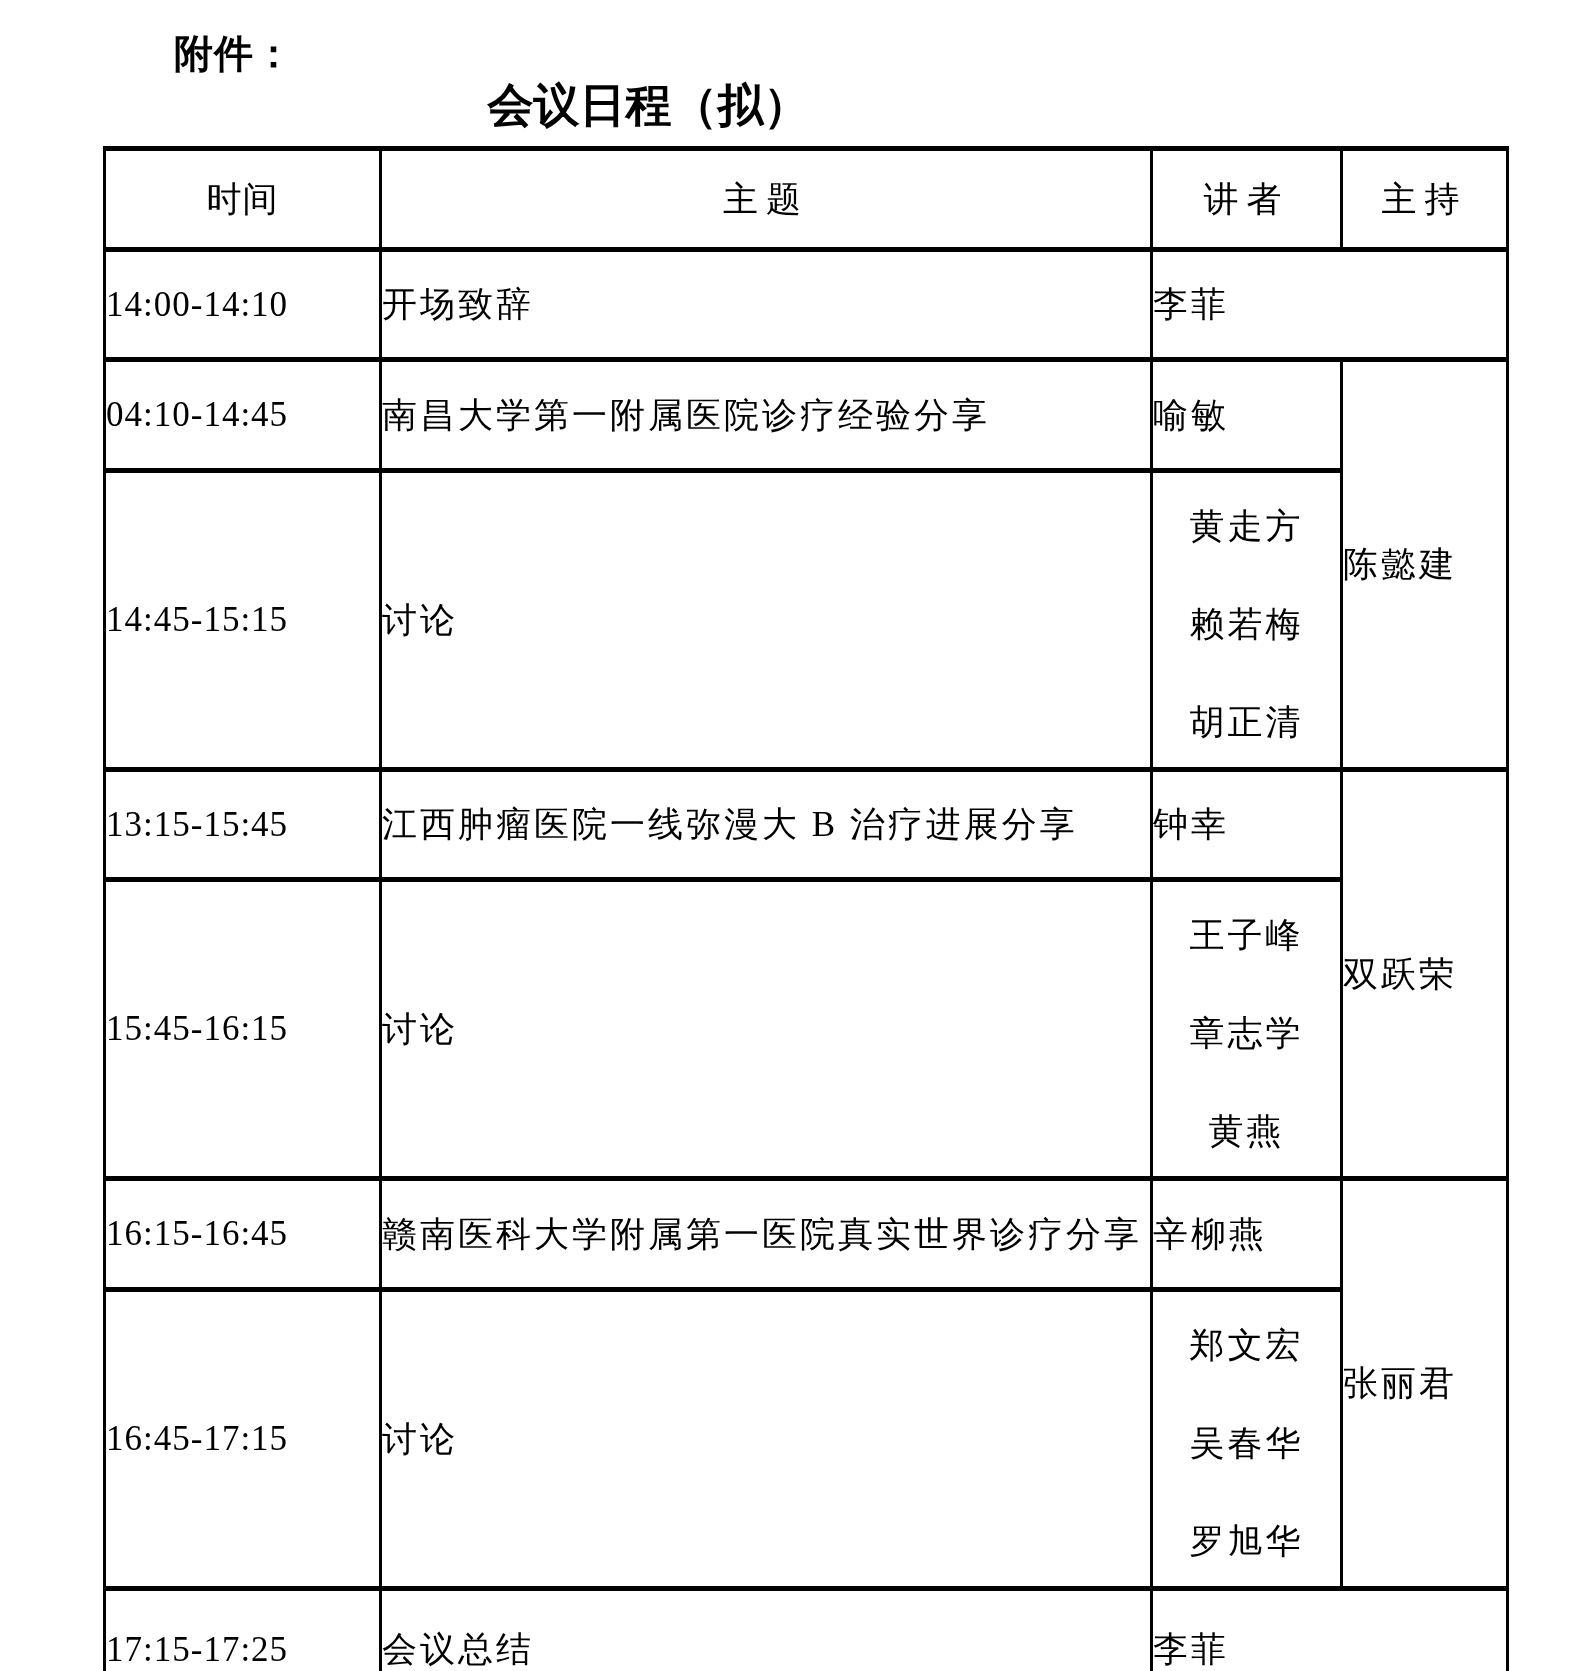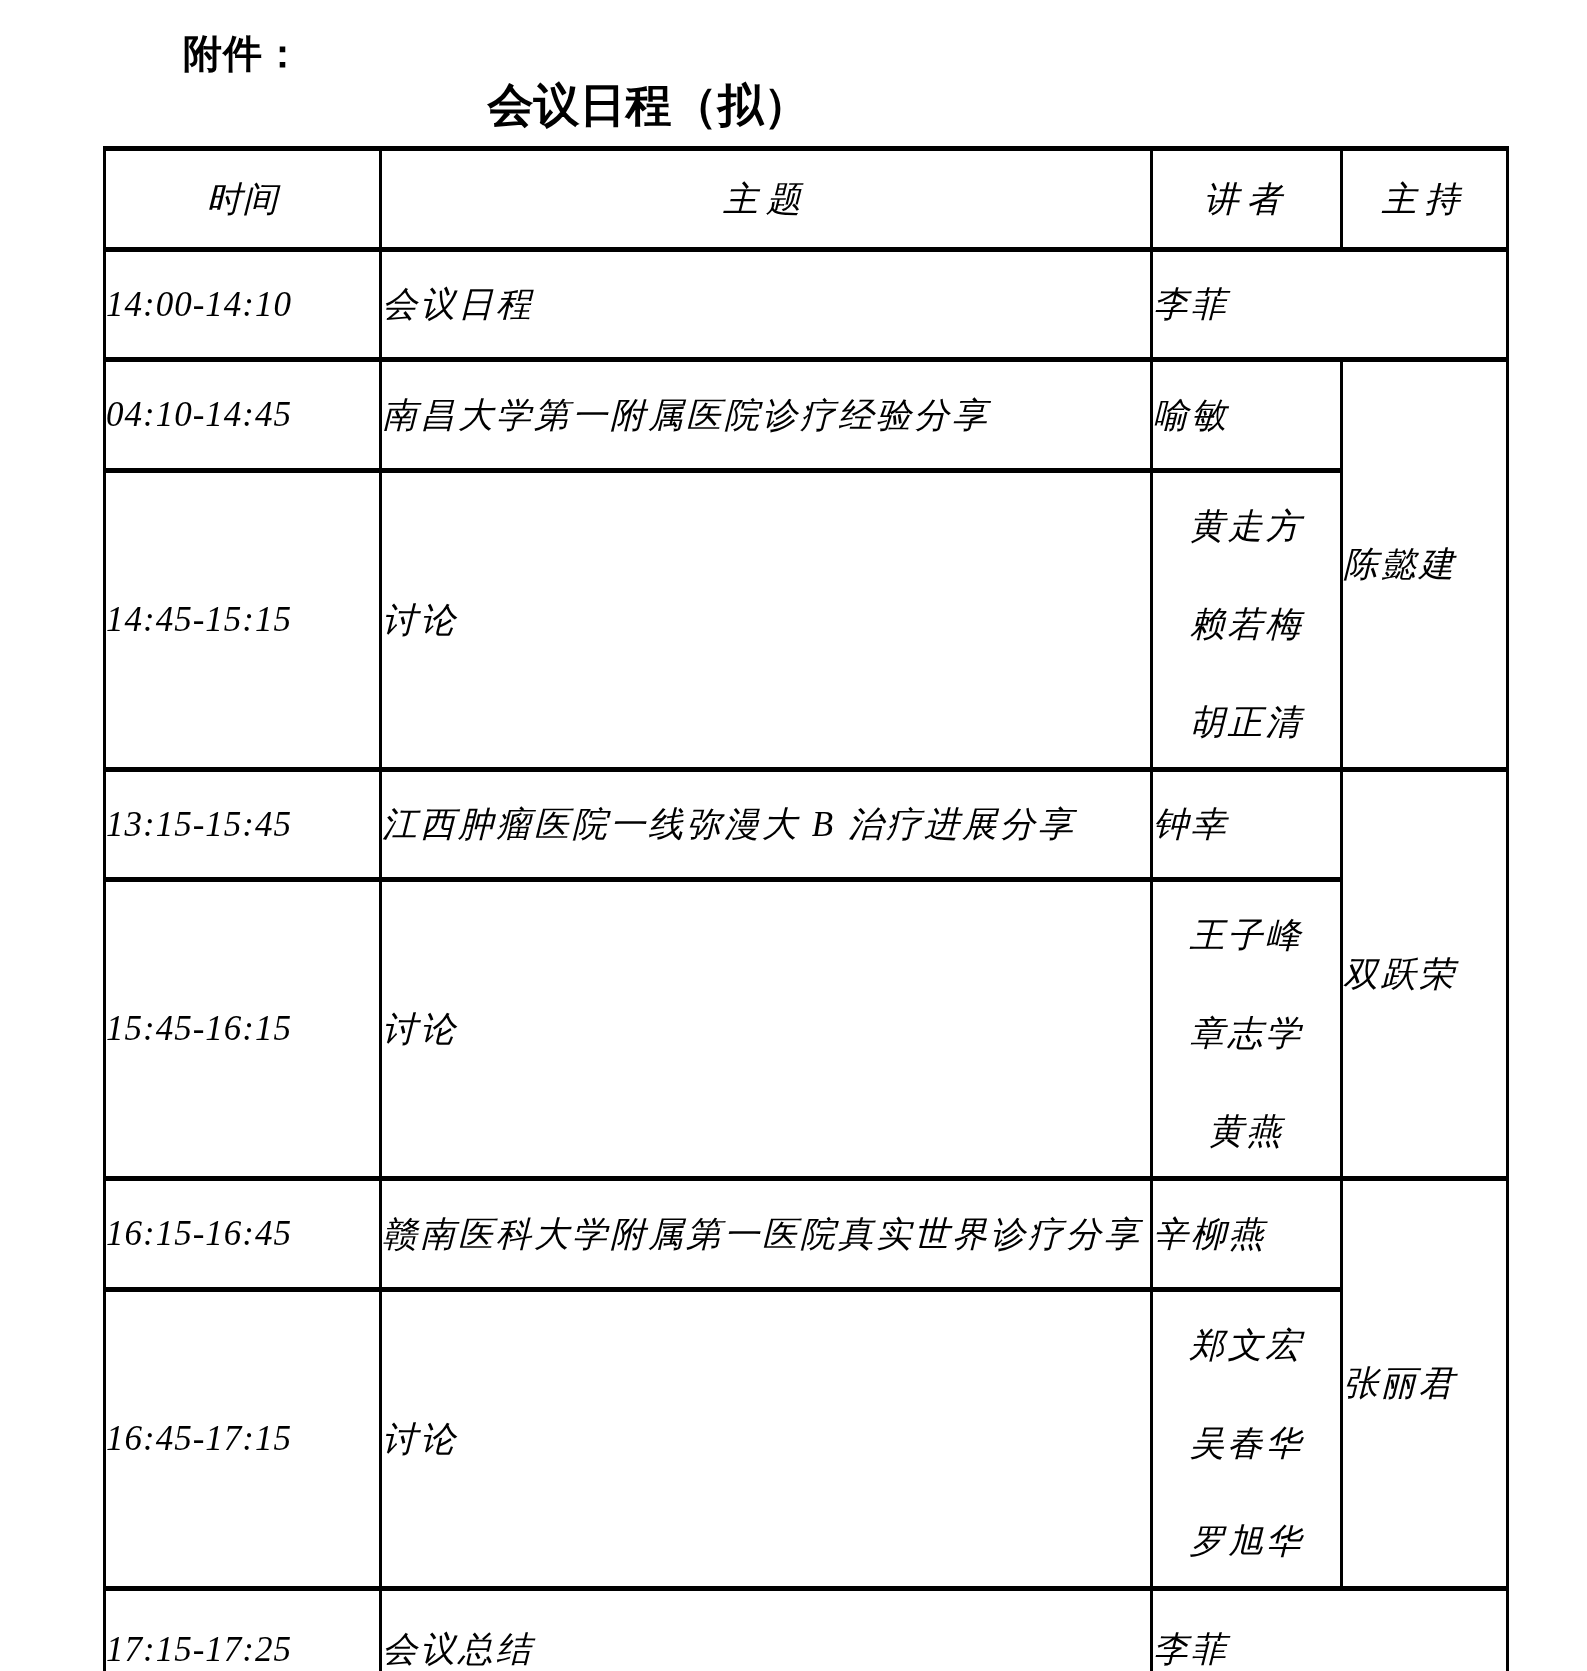--- a/index.html
+++ b/index.html
@@ -3,21 +3,21 @@
 <meta charset="utf-8">
 <style>
   * { margin:0; padding:0; box-sizing:border-box; }
   html, body { background:#ffffff; }
   body {
     width:1587px; height:1671px; position:relative;
     font-family:"Liberation Serif","DejaVu Serif",serif;
     color:#000;
   }
   .attachment {
-    position:absolute; left:183px; top:33px;
+    position:absolute; left:174px; top:33px;
     font-family:"Liberation Sans","DejaVu Sans",sans-serif;
     font-weight:bold; font-size:39px; line-height:1.1;
     letter-spacing:1px;
   }
   .title {
     position:absolute; left:0; top:80px; width:1297px;
     text-align:center;
     font-family:"Liberation Sans","DejaVu Sans",sans-serif;
     font-weight:bold; font-size:46px; line-height:1.1;
   }
@@ -27,21 +27,20 @@
     border-collapse:collapse;
     font-size:35px;
   }
   .agenda th, .agenda td {
     border:3px solid #000;
     border-top-width:5px; border-bottom-width:5px;
     vertical-align:middle;
     font-weight:normal;
     letter-spacing:3px;
     overflow:hidden;
-    font-style:italic;
   }
   .agenda .time-cell { letter-spacing:1px; }
   .agenda th { letter-spacing:8px; }
   tr.h-header  { height:101px; }
   tr.h-short1  { height:110px; }
   tr.h-short2  { height:111px; }
   tr.h-tall    { height:272px; }
   tr.h-tall2   { height:273px; }
   tr.h-last    { height:122px;padding-left:36px; }
   .speaker-line {
@@ -66,21 +65,21 @@
   <tbody>
     <tr class="h-header">
       <th class="time-cell">时间</th>
       <th>主题</th>
       <th>讲者</th>
       <th>主持</th>
     </tr>
 
     <tr class="h-short1">
       <td class="time-cell">14:00-14:10</td>
-      <td>会议日程</td>
+      <td>开场致辞</td>
       <td colspan="2">李菲</td>
     </tr>
 
     <tr class="h-short2">
       <td class="time-cell">04:10-14:45</td>
       <td>南昌大学第一附属医院诊疗经验分享</td>
       <td>喻敏</td>
       <td rowspan="2">陈懿建</td>
     </tr>
 

